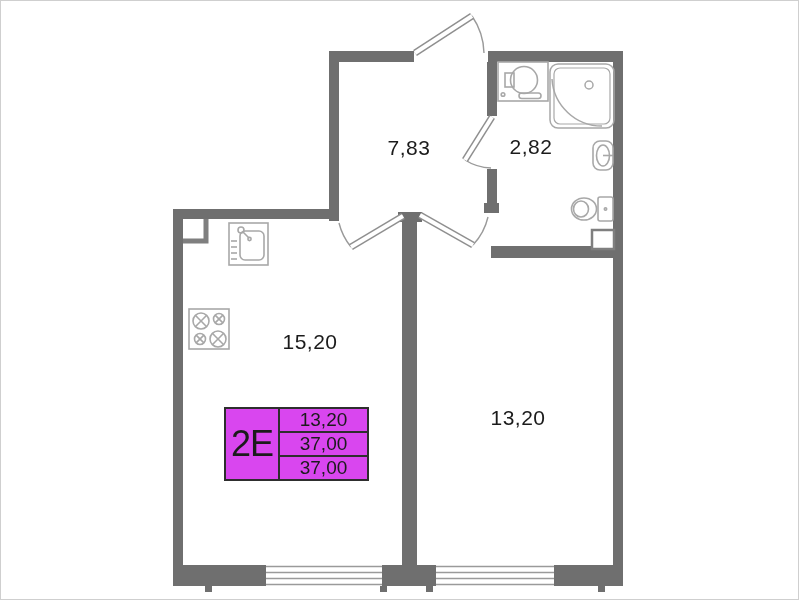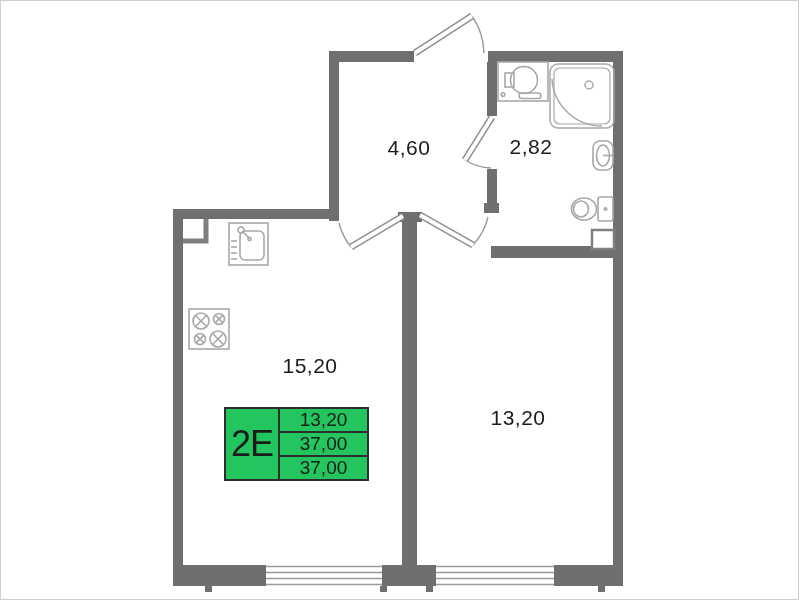--- a/index.html
+++ b/index.html
@@ -19,21 +19,21 @@
     font-size:21px;
     color:#1b1b1b;
     letter-spacing:0.5px;
     white-space:nowrap;
   }
   .unit-table{
     position:absolute;
     left:223px;top:406px;
     width:145px;height:74px;
     border:2px solid #2e2e2e;
-    background:#22c55e;
+    background:#d946ef;
     display:flex;
     box-sizing:border-box;
   }
   .unit-cell{
     width:54px;
     border-right:2px solid #2e2e2e;
     display:flex;align-items:center;justify-content:center;
     font-size:36px;
     letter-spacing:-1px;
     color:#1b1b1b;
@@ -175,25 +175,25 @@
       <rect x="597" y="196" width="15" height="24" rx="2"></rect>
       <ellipse cx="583" cy="208" rx="12.5" ry="11"></ellipse>
       <ellipse cx="580" cy="208" rx="7.5" ry="8"></ellipse>
       <circle cx="604.5" cy="208" r="1.2"></circle>
     </g>
     <g>
       <rect x="591" y="229" width="22" height="19" fill="#ffffff" stroke="#7f7f7f" stroke-width="2.5"></rect>
     </g>
   </svg>
 
-  <div class="room-label" style="left:408px;top:147px;">4,60</div>
+  <div class="room-label" style="left:408px;top:147px;">7,83</div>
 
   <div class="room-label" style="left:530px;top:146px;">2,82</div>
 
-  <div class="room-label" style="left:309px;top:341px;margin-top:24px;">15,20</div>
+  <div class="room-label" style="left:309px;top:341px;">15,20</div>
 
   <div class="room-label" style="left:517px;top:417px;">13,20</div>
 
   <div class="unit-table">
     <div class="unit-cell">2E</div>
     <div class="unit-stats">
       <div class="unit-stat">13,20</div>
       <div class="unit-stat">37,00</div>
       <div class="unit-stat">37,00</div>
     </div>

